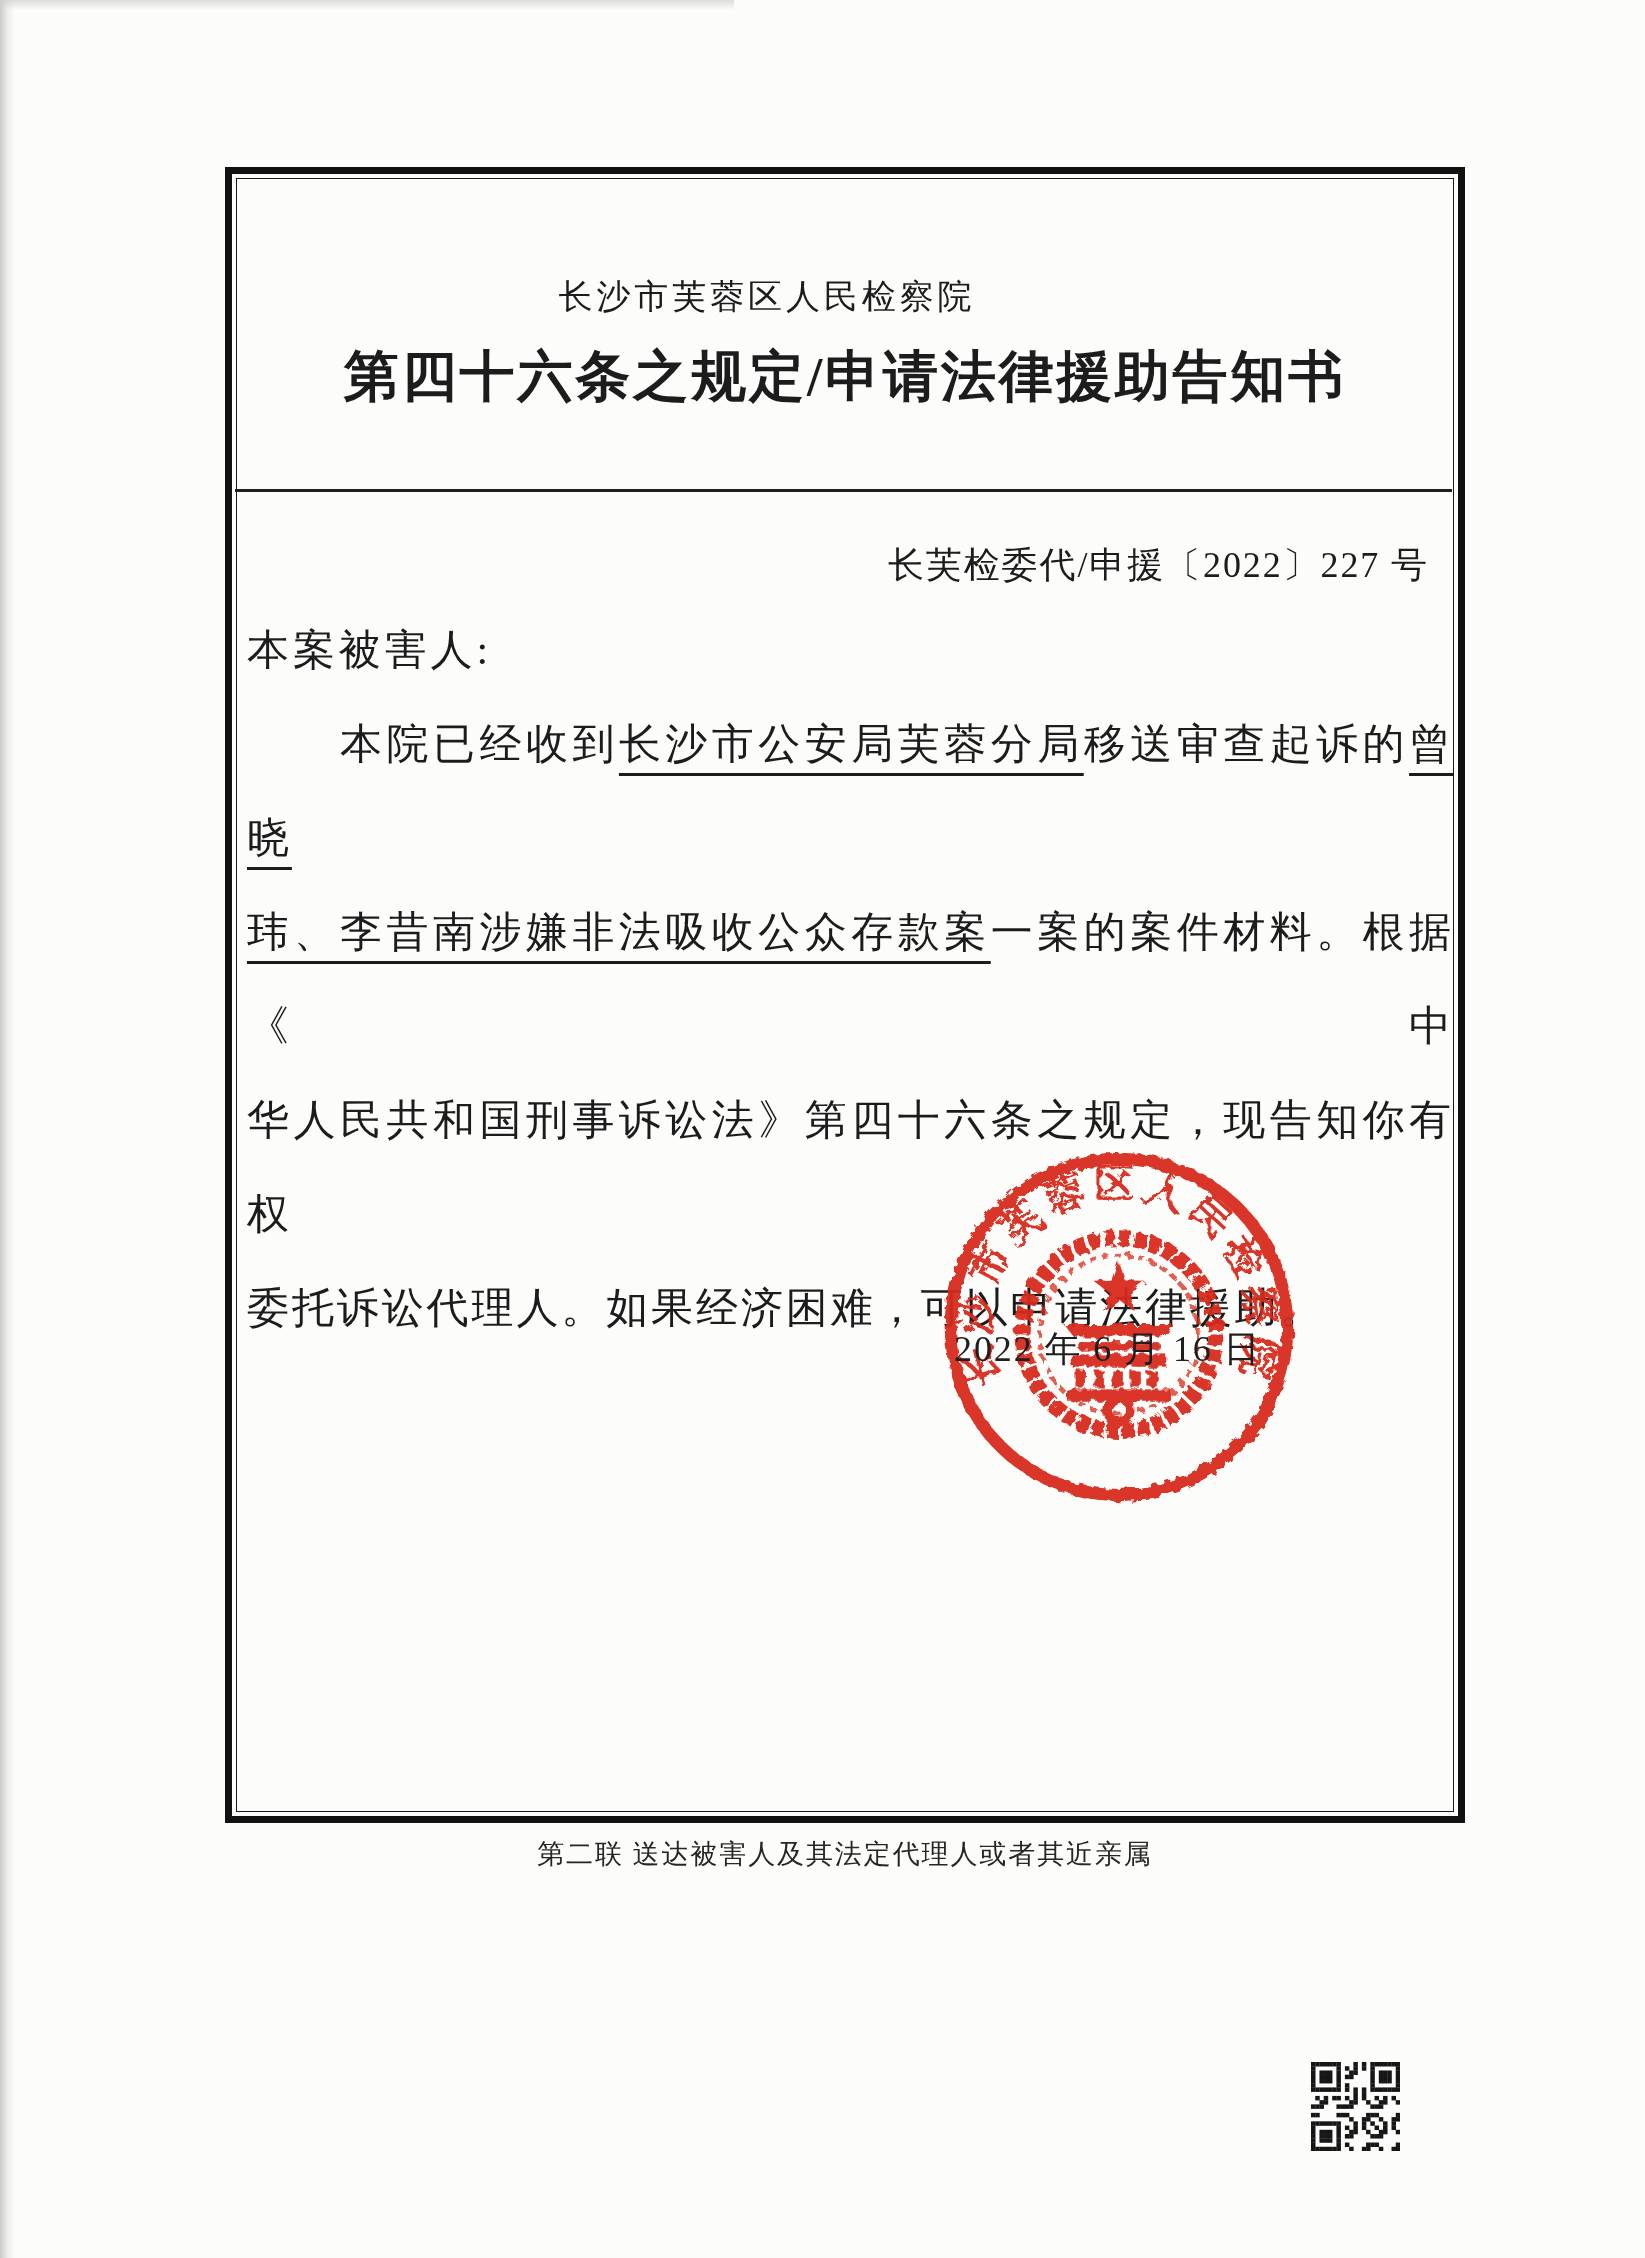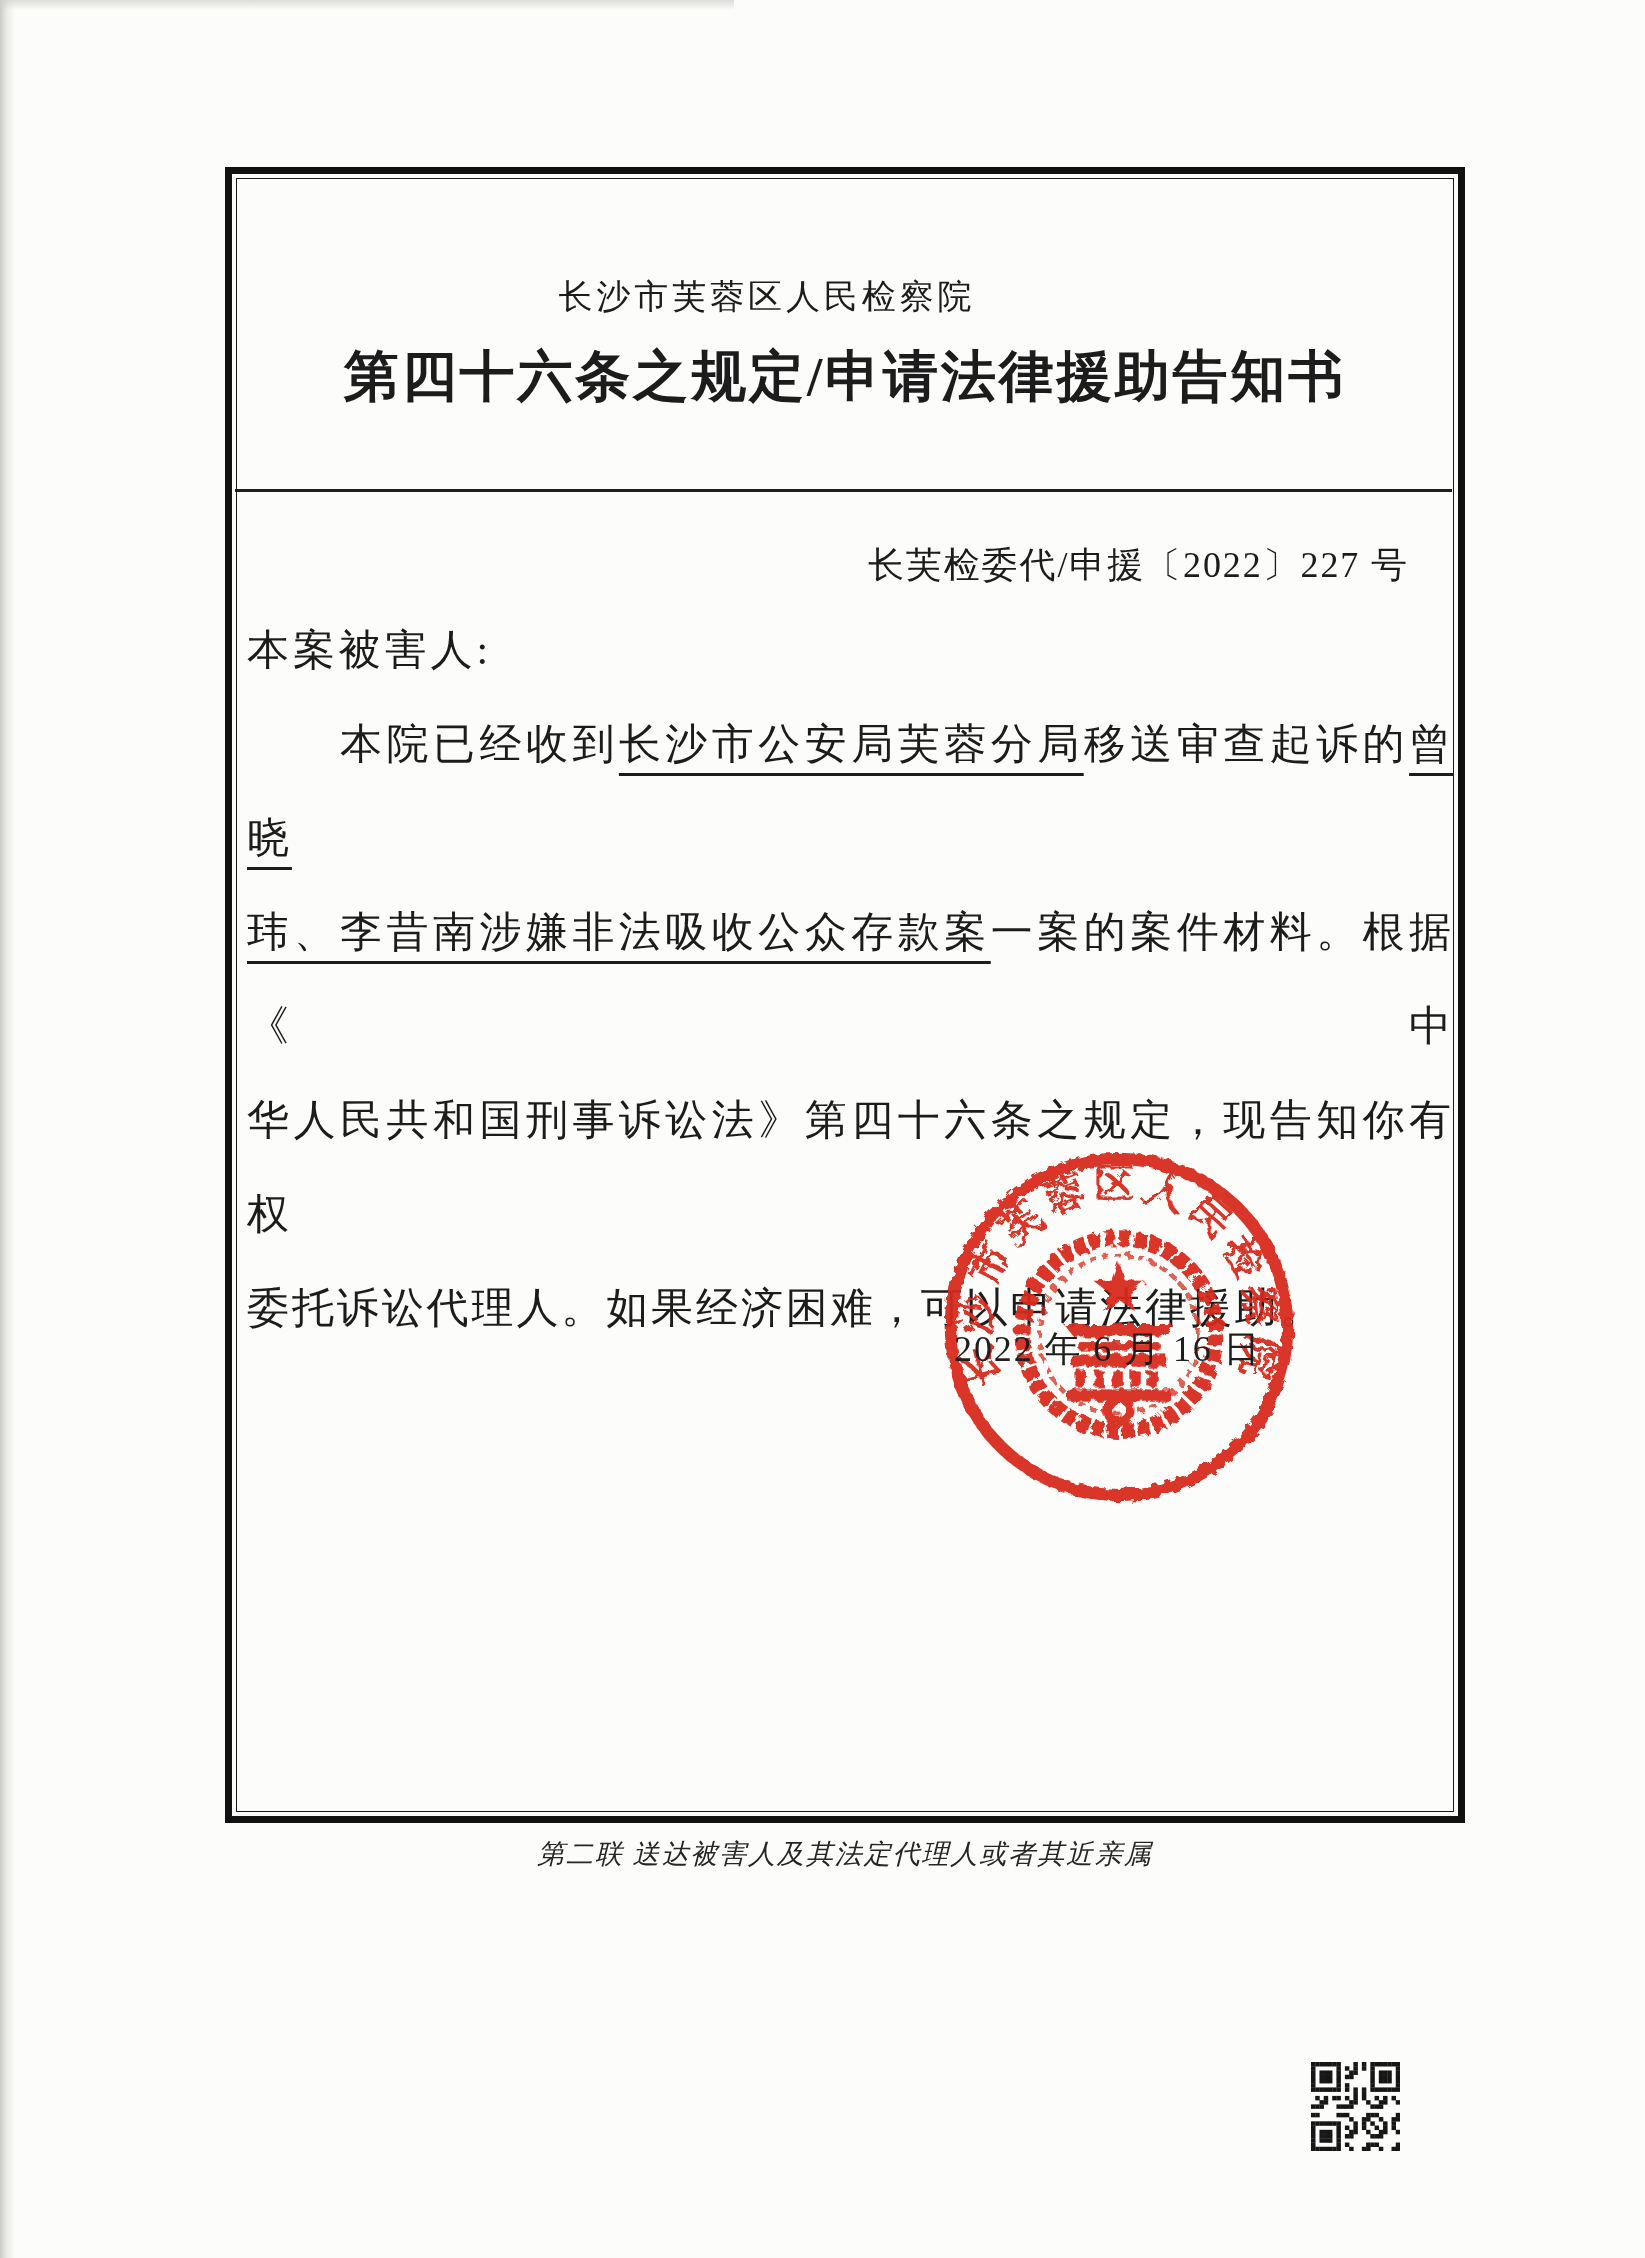--- a/index.html
+++ b/index.html
@@ -27,21 +27,21 @@
     box-sizing:border-box;border:7.7px solid var(--border);}
   .frame-inner{position:absolute;inset:3.9px;border:1.9px solid #1a1a1a;}
 
   .title{position:absolute;left:225px;top:278px;width:1084px;text-align:center;
     font-size:34px;letter-spacing:3.9px;line-height:1.1;}
   .subtitle{position:absolute;left:225px;top:344px;width:1240px;text-align:center;
     font-size:55px;font-weight:bold;letter-spacing:2.9px;line-height:1.2;}
   .rule{position:absolute;left:235px;top:489px;width:1217px;height:2.9px;background:#1f1f1f;}
 
   .docnum{position:absolute;left:225px;top:541px;width:1240px;box-sizing:border-box;
-    padding-right:56px;text-align:right;font-size:36px;letter-spacing:1.9px;}
+    padding-right:36px;text-align:right;font-size:36px;letter-spacing:1.9px;}
 
   .salutation{position:absolute;left:247px;top:622px;font-size:42px;letter-spacing:3.9px;}
 
   .para{position:absolute;left:247px;top:697px;width:1207px;
     font-size:42px;line-height:94px;letter-spacing:2.9px;}
   .para-line{text-align:justify;}
   .para-line.just{text-align-last:justify;}
   .para-line.indent{text-indent:93px;}
   .para u{text-decoration:underline;text-decoration-thickness:2.9px;
     text-underline-offset:14.5px;text-decoration-skip-ink:none;}
@@ -50,21 +50,21 @@
     opacity:.94;}
   .seal-ink{fill:var(--seal-red);}
   .seal-stroke{stroke:var(--seal-red);fill:none;}
   .seal-text{fill:var(--seal-red);font-family:"Liberation Serif","DejaVu Serif",serif;
     font-size:42px;font-weight:bold;letter-spacing:8px;}
 
   .date{position:absolute;left:954px;top:1294px;font-size:36px;letter-spacing:1.9px;
     color:#1e1e1e;z-index:2;margin-top:31px;}
 
   .footer-note{position:absolute;left:225px;top:1836px;width:1240px;text-align:center;
-    font-size:27px;letter-spacing:1.9px;color:#262626;font-style:italic;}
+    font-size:27px;letter-spacing:1.9px;color:#262626;}
 
   .qr{position:absolute;left:1311px;top:2062px;width:89px;height:89px;}
 </style>
 </head>
 <body>
 
 <div class="page">
 
   <div class="scan-edge-left"></div>
   <div class="scan-edge-top"></div>

